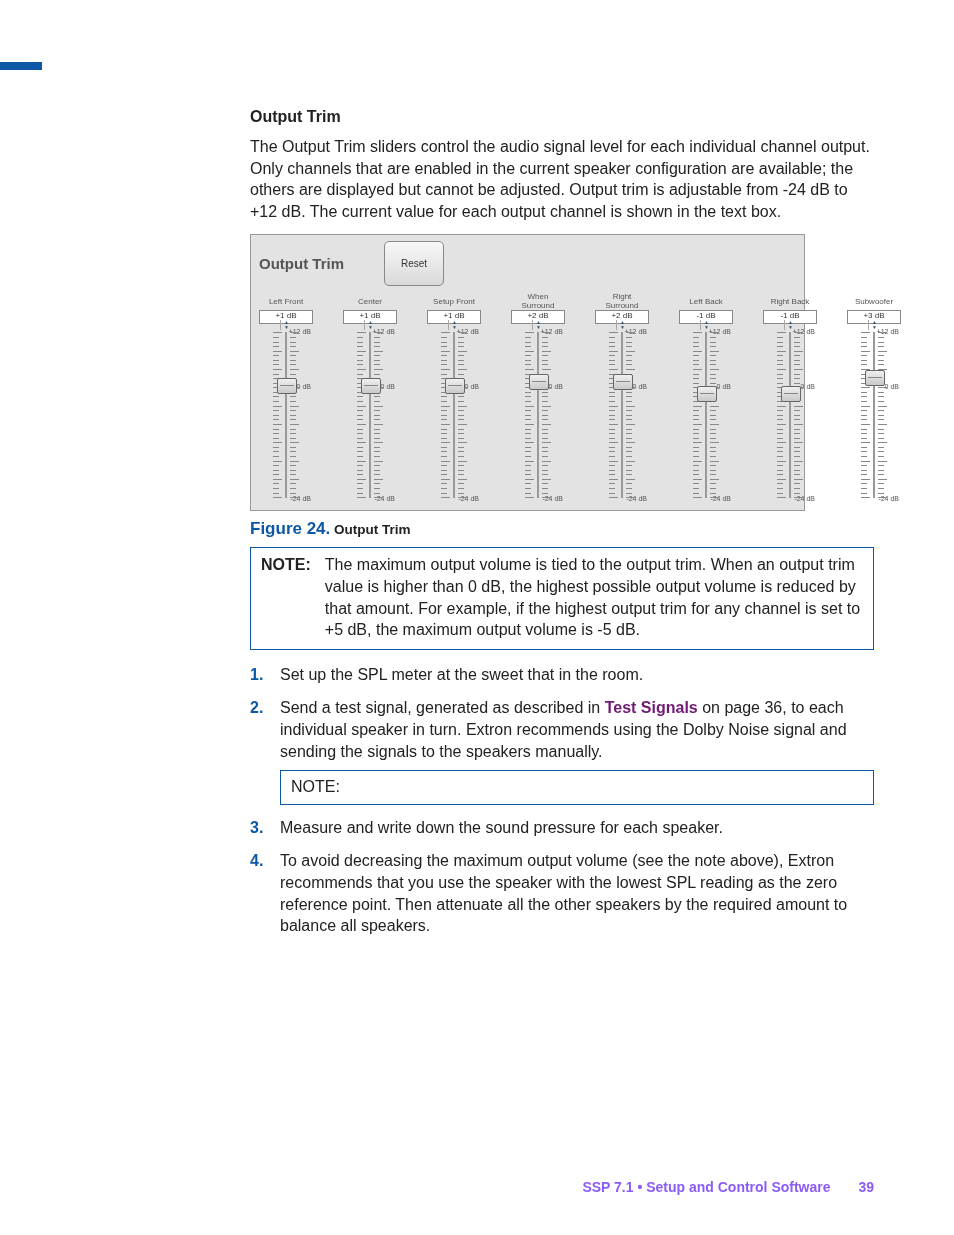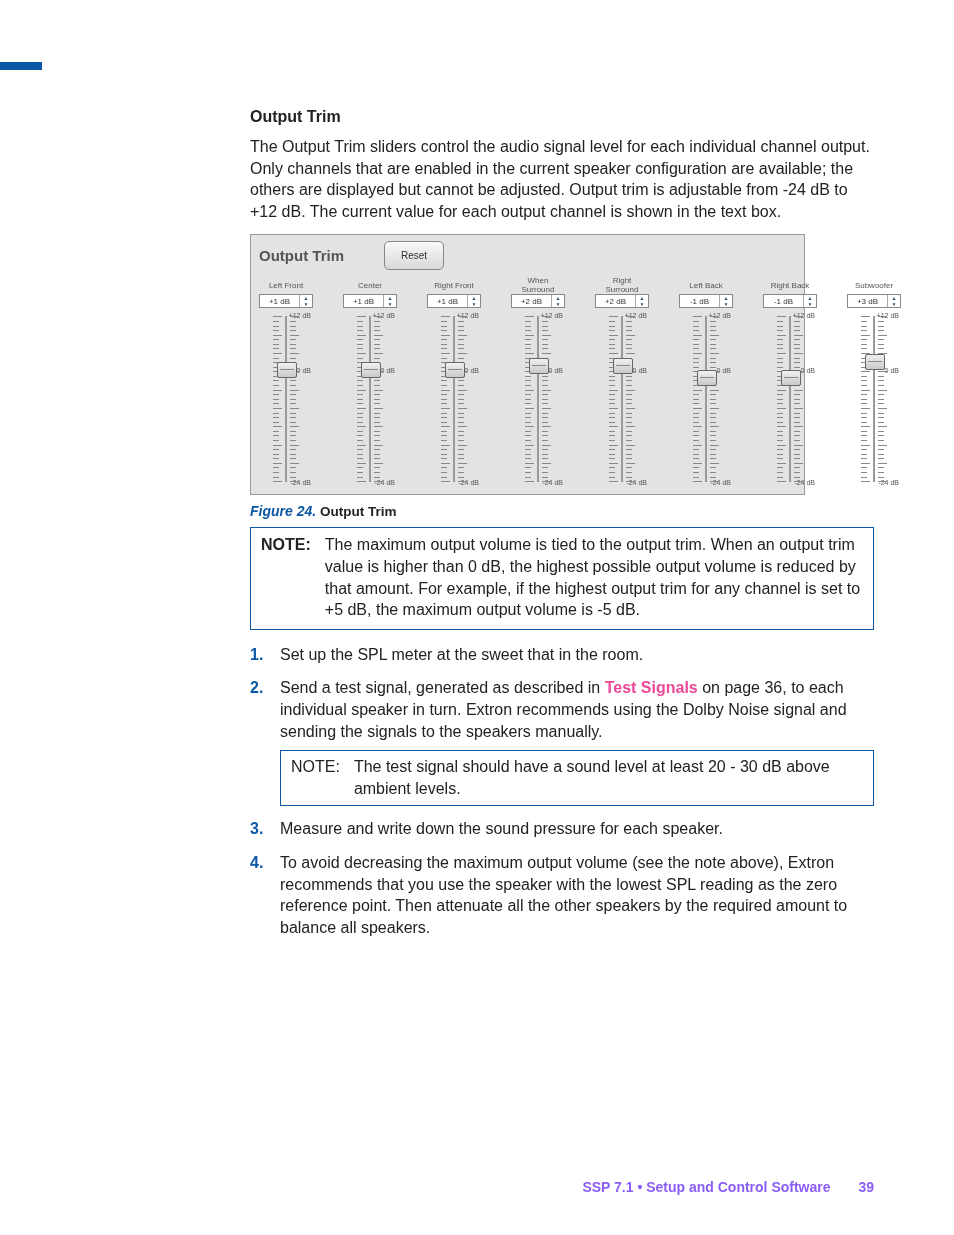--- a/index.html
+++ b/index.html
@@ -32,21 +32,21 @@
   }
   p.body {
     margin: 0 0 12px 0;
     line-height: 1.35;
   }
   .fig-caption {
     margin: 8px 0 8px 0;
     font-size: 13.5px;
     font-weight: 700;
   }
-  .fig-caption .fig-label { color: #0c58a6; font-size: 14px; font-style: italic; }
+  .fig-caption .fig-label { color: #0c58a6; font-size: 17px; }
   .note-box {
     border: 1px solid #0c58a6;
     padding: 6px 10px 8px 10px;
     margin: 0 0 14px 0;
     display: flex;
     gap: 14px;
     line-height: 1.35;
   }
   .note-box .note-label { font-weight: 800; white-space: nowrap; }
   ol.steps {
@@ -62,21 +62,21 @@
     padding-left: 6px;
   }
   ol.steps > li::before {
     counter-increment: step;
     content: counter(step) ".";
     color: #0c58a6;
     font-weight: 700;
     position: absolute;
     left: -24px;
   }
-  .link { color: #ec4899; font-weight: 700; }
+  .link { color: #701a75; font-weight: 700; }
   .nested-note {
     border: 1px solid #0c58a6;
     padding: 5px 10px 6px 10px;
     margin-top: 8px;
     display: flex;
     gap: 14px;
   }
 
   
   .screenshot {
@@ -97,21 +97,21 @@
     font-family: Tahoma, Arial, sans-serif;
     font-weight: 800;
     font-size: 15px;
     color: #555;
   }
   .ss-reset {
     background: linear-gradient(#f8f8f8,#d9d9d9);
     border: 1px solid #888;
     border-radius: 5px;
     font-size: 10px;
-    padding: 8px 16px;
+    padding: 16px 16px;
     color: #333;
   }
   .channels {
     display: flex;
     justify-content: space-between;
     gap: 30px;
   }
   .ch {
     width: 64px;
     display: flex;
@@ -134,20 +134,21 @@
     width: 54px;
     height: 14px;
     border: 1px solid #888;
     background: #fff;
     box-sizing: border-box;
     display: flex;
     align-items: center;
     font-size: 8px;
     position: relative;
     margin-bottom: 6px;
+    flex-direction: column;
   }
   .spinner .val {
     flex: 1;
     text-align: center;
     color: #333;
   }
   .spinner .sp-btns {
     width: 12px;
     height: 100%;
     border-left: 1px solid #aaa;
@@ -436,21 +437,21 @@
                   <div></div>
                   <div></div>
                   <div></div>
                 </div>
                 <div class="track"></div>
                 <div class="thumb" style="top: 48px;"></div>
               </div>
             </div>
           </div>
           <div class="ch">
-            <div class="ch-label">Right Front</div>
+            <div class="ch-label">Setup Front</div>
             <div class="spinner">
               <span class="val">+1 dB</span>
               <span class="sp-btns">
                 <span>▲</span>
                 <span>▼</span>
               </span>
             </div>
             <div class="slider-area">
               <span class="topmark">+12 dB</span>
               <span class="midmark">0 dB</span>
@@ -1039,21 +1040,20 @@
       <span>The maximum output volume is tied to the output trim. When an output trim value is higher than 0 dB, the highest possible output volume is reduced by that amount. For example, if the highest output trim for any channel is set to +5 dB, the maximum output volume is -5 dB.</span>
     </div>
 
 
     <ol class="steps">
       <li>Set up the SPL meter at the sweet that in the room.</li>
       <li>
         <span>Send a test signal, generated as described in </span><span class="link">Test Signals</span><span> on page 36, to each individual speaker in turn. Extron recommends using the Dolby Noise signal and sending the signals to the speakers manually.</span>
         <div class="nested-note">
           <span class="note-label">NOTE:</span>
-          <span>The test signal should have a sound level at least 20 - 30 dB above ambient levels.</span>
         </div>
       </li>
       <li>Measure and write down the sound pressure for each speaker.</li>
       <li>To avoid decreasing the maximum output volume (see the note above), Extron recommends that you use the speaker with the lowest SPL reading as the zero reference point. Then attenuate all the other speakers by the required amount to balance all speakers.</li>
     </ol>
 
   </div>
 
   <div class="footer">
     <span>SSP 7.1 • Setup and Control Software</span>

